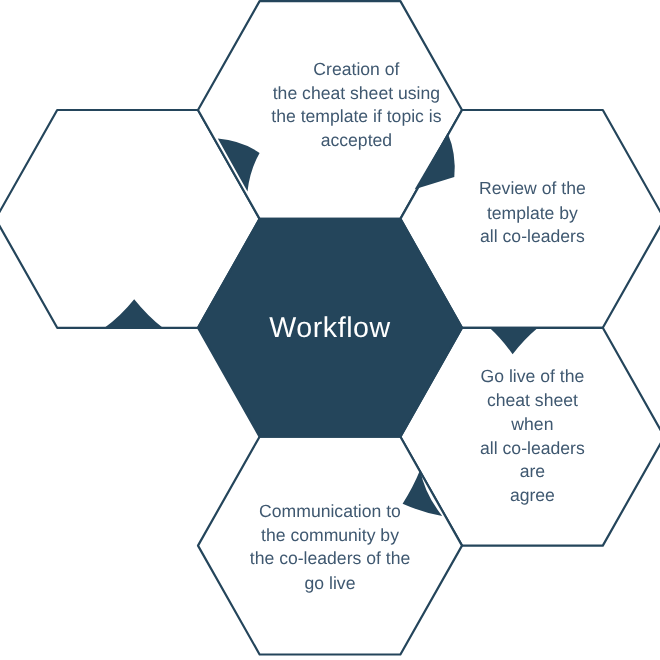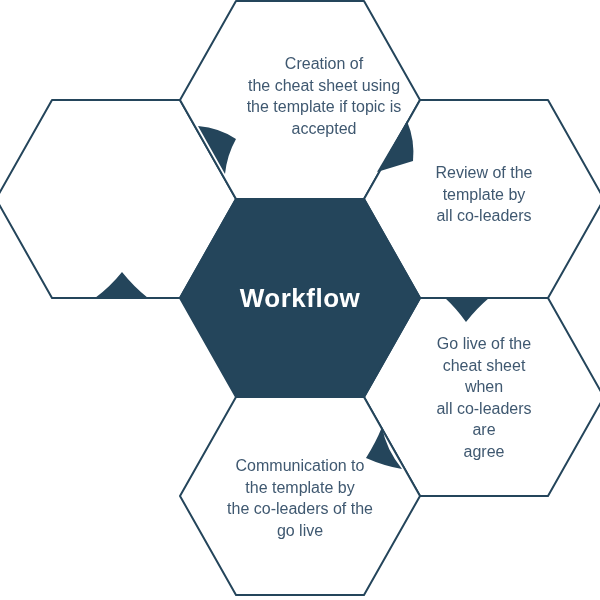--- a/index.html
+++ b/index.html
@@ -52,21 +52,21 @@
     font-size: 16px;
     line-height: 21.5px;
     color: var(--text);
   }
   .center-label {
     position: absolute;
     transform: translate(-50%, -50%);
     text-align: center;
     white-space: pre-line;
     font-size: 26px;
-    font-weight: bold;
+    font-weight: normal;
     color: var(--center-text);
     letter-spacing: 0.5px;
   }
 </style>
 </head>
 <body>
 
 <div class="stage">
 
   <svg width="600" height="600" viewBox="0 0 600 600">
@@ -95,19 +95,19 @@
   <div class="hex-label" style="left:484px; top:194px;">Review of the
 template by
 all co-leaders</div>
 
   <div class="hex-label" style="left:484px; top:397px;">Go live of the
 cheat sheet when
 all co-leaders are
 agree</div>
 
   <div class="hex-label" style="left:300px; top:498px;">Communication to
-the template by
+the community by
 the co-leaders of the
 go live</div>
 
   <div class="center-label" style="left:300px; top:298px;">Workflow</div>
 
 </div>
 
 </body></html>

